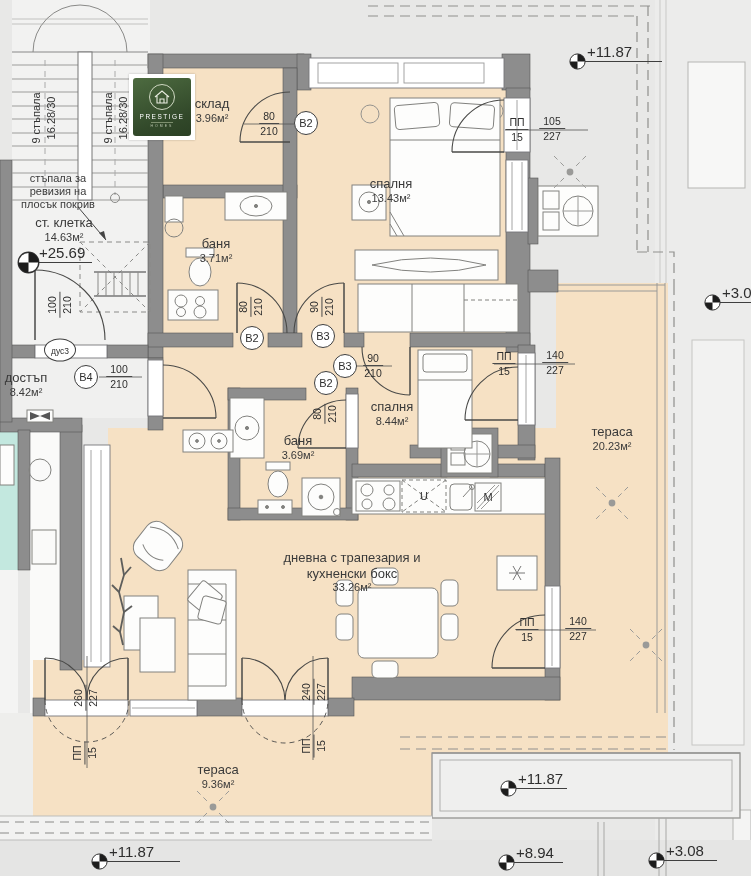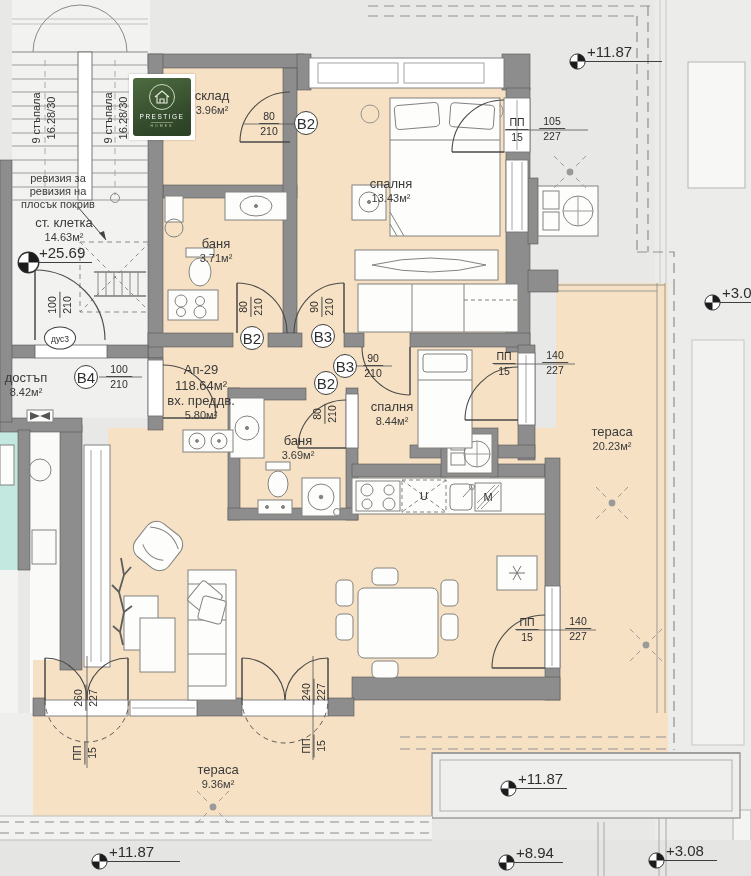--- a/index.html
+++ b/index.html
@@ -10,21 +10,21 @@
 .rlabel{position:absolute;text-align:center;font-size:13px;line-height:1.2;
   transform:translateX(-50%);white-space:nowrap;color:#3a3a3a}
 .rlabel .area{font-size:11px}
 .rlabel.small{font-size:11px}
 .frac{position:absolute;text-align:center;font-size:10.5px;line-height:1.15;
   transform:translateX(-50%);color:#2f2f2f;white-space:nowrap}
 .frac .n{display:block;border-bottom:1px solid #4a4a4a;padding:0 4px 1px}
 .frac .d{display:block;padding-top:1px}
 .frac.rot{transform:translate(-50%,-50%) rotate(-90deg)}
 .tagc{position:absolute;width:24px;height:24px;border:1.4px solid #3f3f3f;border-radius:50%;
-  background:#fff;font-size:15px;display:flex;align-items:center;justify-content:center;
+  background:#fff;font-size:11px;display:flex;align-items:center;justify-content:center;
   transform:translate(-50%,-50%);color:#2f2f2f}
 .tagc.wide{width:32px;height:23px;font-size:8.5px}
 .lvl{position:absolute;font-size:15px;border-bottom:1.2px solid #3f3f3f;
   padding:0 6px 1px 9px;white-space:nowrap;color:#2e2e2e}
 .lvl svg{position:absolute;left:-9px;bottom:-9px}
 .lvl.big svg{left:-13px;bottom:-12px}
 .stairtxt{position:absolute;font-size:11px;line-height:1.35;text-align:center;
   transform:translate(-50%,-50%) rotate(-90deg);white-space:nowrap;color:#333}
 .klabel{position:absolute;font-size:11px;color:#333;transform:translate(-50%,-50%)}
 #logo{position:absolute;left:129px;top:74px;width:66px;height:66px;background:#fff;
@@ -456,62 +456,61 @@
     <div class="ring">
       <svg width="18" height="16" viewBox="0 0 18 16">
             <path d="M2 8 L9 2 L16 8 M4 7 v7 h10 v-7 M7 14 v-4 h4 v4" fill="none" stroke="#e8ecdf" stroke-width="1.1"></path>
           </svg>
     </div>
     <div class="brand">PRESTIGE</div>
     <div class="sub">HOMES</div>
   </div>
 </div>
 
-<div class="rlabel" style="left:212px;top:88px">
+<div class="rlabel" style="left:212px;top:96px">
   <div>склад</div>
   <div class="area">3.96м²</div>
 </div>
 <div class="rlabel" style="left:391px;top:176px">
   <div>спалня</div>
   <div class="area">13.43м²</div>
 </div>
 <div class="rlabel" style="left:216px;top:236px">
   <div>баня</div>
   <div class="area">3.71м²</div>
 </div>
 <div class="rlabel" style="left:64px;top:215px">
   <div>ст. клетка</div>
   <div class="area">14.63м²</div>
 </div>
 <div class="rlabel small" style="left:58px;top:172px">
-  <div>ревизия за</div>
+  <div>стъпала за</div>
   <div>ревизия на</div>
   <div>плосък покрив</div>
 </div>
 <div class="rlabel" style="left:26px;top:370px">
   <div>достъп</div>
   <div class="area">8.42м²</div>
 </div>
-<div class="rlabel" style="left:201px;top:362px">
-  <div>Ап-29</div>
-  <div>118.64м²</div>
-  <div>вх. преддв.</div>
-  <div class="area">5.80м²</div>
-</div>
 <div class="rlabel" style="left:298px;top:433px">
   <div>баня</div>
   <div class="area">3.69м²</div>
 </div>
 <div class="rlabel" style="left:392px;top:399px">
   <div>спалня</div>
   <div class="area">8.44м²</div>
 </div>
 <div class="rlabel" style="left:612px;top:424px">
   <div>тераса</div>
   <div class="area">20.23м²</div>
+</div>
+<div class="rlabel" style="left:352px;top:550px">
+  <div>дневна с трапезария и</div>
+  <div>кухненски бокс</div>
+  <div class="area">33.26м²</div>
 </div>
 <div class="rlabel" style="left:218px;top:762px">
   <div>тераса</div>
   <div class="area">9.36м²</div>
 </div>
 
 <div class="stairtxt" style="left:44px;top:118px">
   <div>9 стъпала</div>
   <div>16.28/30</div>
 </div>
@@ -519,21 +518,21 @@
   <div>9 стъпала</div>
   <div>16.28/30</div>
 </div>
 
 <div class="tagc" style="left:306px;top:123px">В2</div>
 <div class="tagc" style="left:252px;top:338px">В2</div>
 <div class="tagc" style="left:323px;top:336px">В3</div>
 <div class="tagc" style="left:345px;top:366px">В3</div>
 <div class="tagc" style="left:326px;top:383px">В2</div>
 <div class="tagc" style="left:86px;top:377px">В4</div>
-<div class="tagc wide" style="left:60px;top:338px">дус3</div>
+<div class="tagc wide" style="left:60px;top:350px">дус3</div>
 
 <div class="frac" style="left:269px;top:110px">
   <span class="n">80</span>
   <span class="d">210</span>
 </div>
 <div class="frac" style="left:517px;top:116px">
   <span class="n">ПП</span>
   <span class="d">15</span>
 </div>
 <div class="frac" style="left:552px;top:115px">

